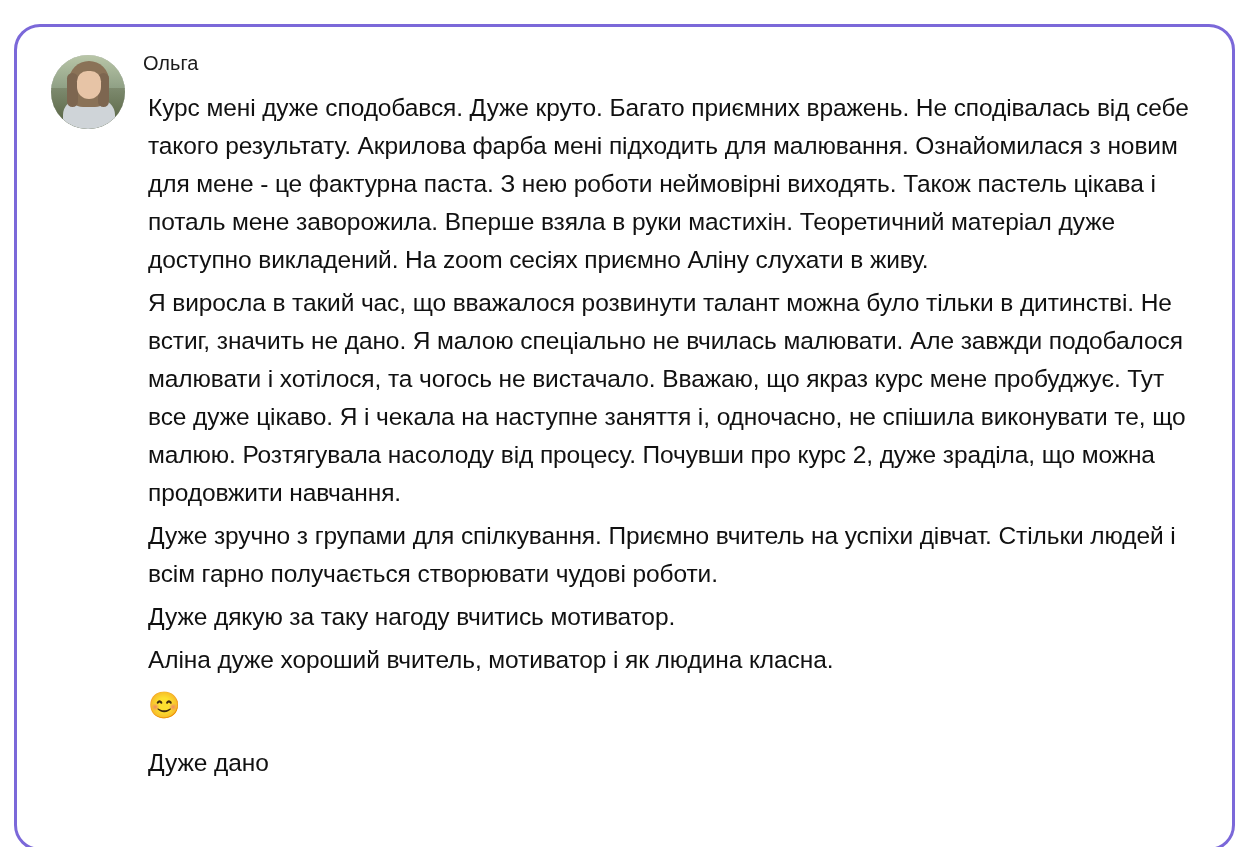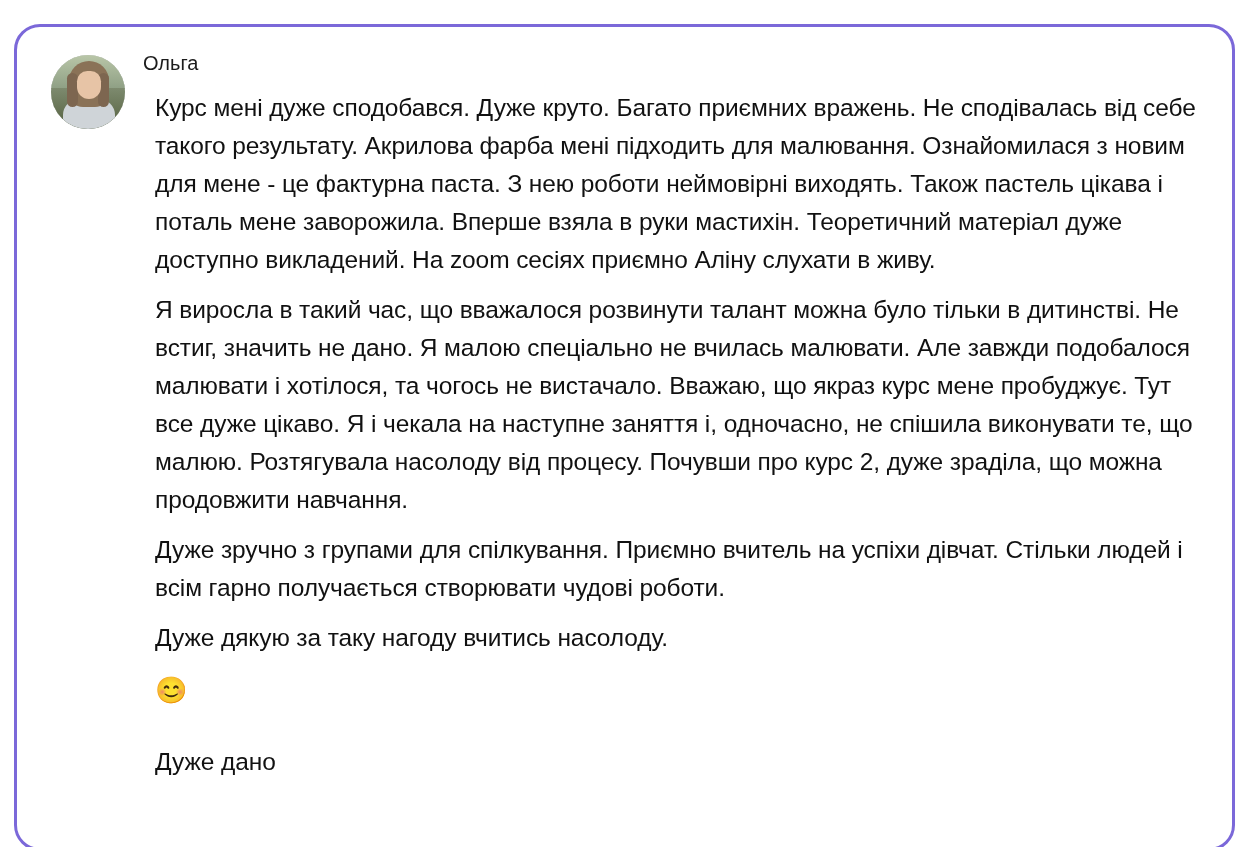--- a/index.html
+++ b/index.html
@@ -97,21 +97,21 @@
   }
 
   .review-body {
     font-size: 24.5px;
     line-height: 38px;
     color: #111111;
     letter-spacing: -0.1px;
   }
 
   .review-body p {
-    margin: 12px;
+    margin: 5px;
   }
 
   .emoji-line {
     font-size: 26px;
     line-height: 42px;
   }
 
   .spacer-line {
     height: 8px;
   }
@@ -134,21 +134,22 @@
       </div>
     </div>
 
     <div class="content-col">
       <div class="author-name">Ольга</div>
 
       <div class="review-body">
         <p>Курс мені дуже сподобався. Дуже круто. Багато приємних вражень. Не сподівалась від себе такого результату. Акрилова фарба мені підходить для малювання. Ознайомилася з новим для мене -  це фактурна паста. З нею роботи неймовірні виходять. Також пастель цікава і поталь мене заворожила. Вперше взяла в руки мастихін. Теоретичний матеріал дуже доступно викладений. На zoom сесіях приємно Аліну слухати в живу.</p>
         <p>Я виросла в такий час, що вважалося розвинути талант можна було тільки в дитинстві. Не встиг, значить не дано. Я малою спеціально не вчилась малювати. Але завжди подобалося малювати і хотілося, та чогось не вистачало. Вважаю, що якраз курс мене пробуджує. Тут все дуже цікаво. Я і чекала на наступне заняття і, одночасно, не спішила виконувати те, що малюю. Розтягувала насолоду від процесу. Почувши про курс 2, дуже зраділа, що можна продовжити навчання.</p>
         <p>Дуже зручно з групами для спілкування. Приємно вчитель на успіхи дівчат. Стільки людей і всім гарно получається створювати чудові роботи.</p>
-        <p>Дуже дякую за таку нагоду вчитись насолоду.</p>
+        <p>Дуже дякую за таку нагоду вчитись мотиватор.</p>
+        <p>Аліна дуже хороший вчитель, мотиватор і як людина класна.</p>
         <p class="emoji-line">😊</p>
         <div class="spacer-line"></div>
         <p>Дуже дано</p>
       </div>
     </div>
 
   </div>
 </div>
 
 </body></html>

